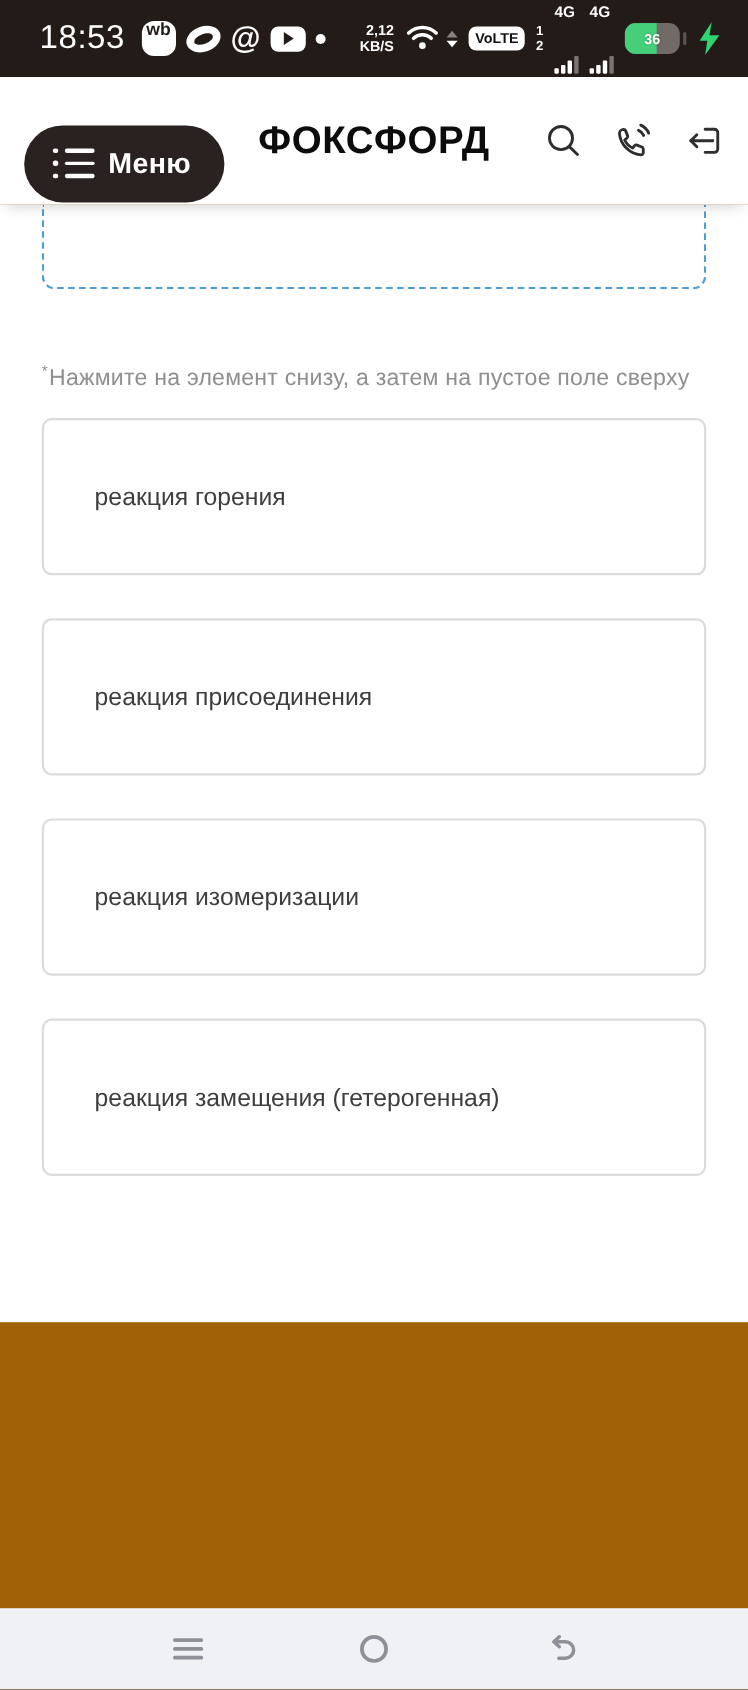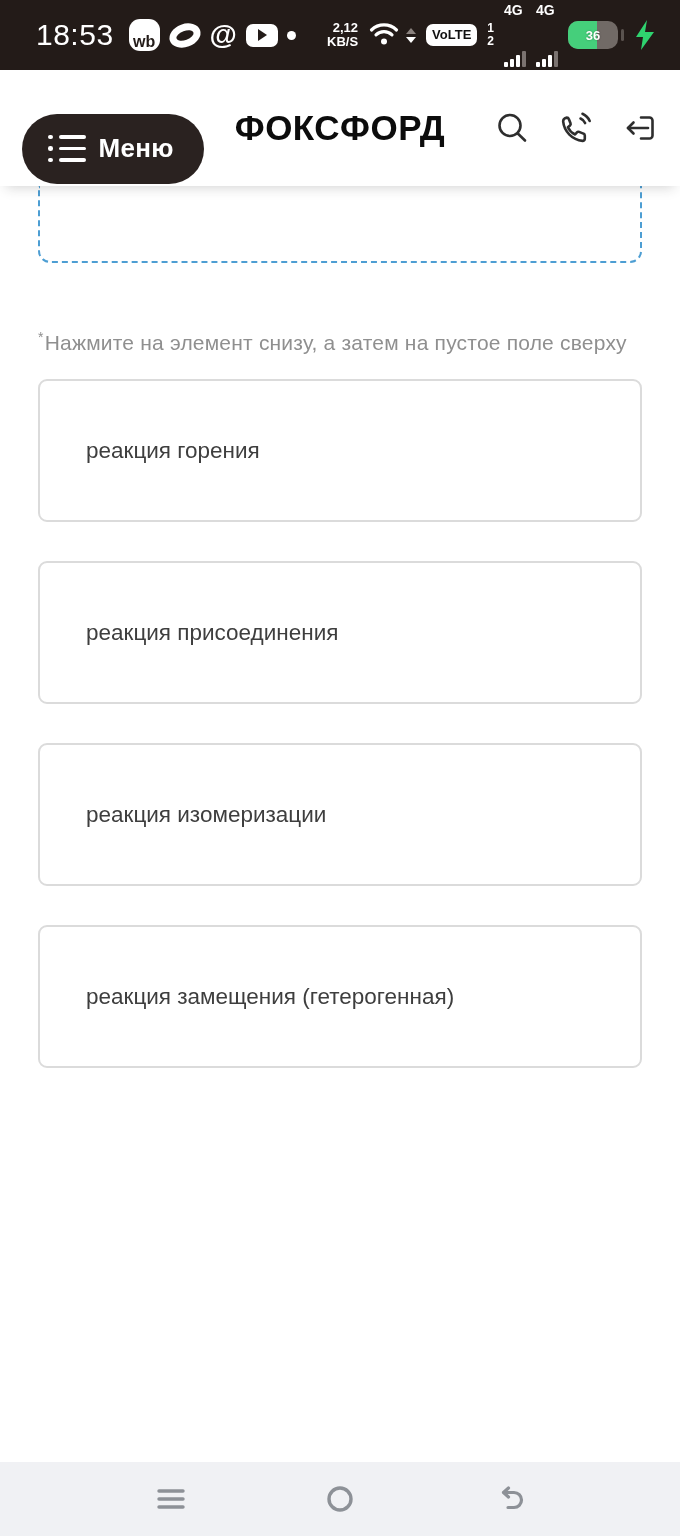--- a/index.html
+++ b/index.html
@@ -20,21 +20,21 @@
     color: #fff;
     display: flex;
     align-items: center;
     justify-content: space-between;
     padding: 0 24px 0 36px;
   }
   .sb-left { display: flex; align-items: center; gap: 9px; }
   .sb-time { font-size: 30px; font-weight: 500; letter-spacing: 0.5px; margin-right: 6px; }
   .wb-badge {
     width: 31px; height: 32px; background: #fff; border-radius: 11px;
-    display: flex; align-items: flex-end; justify-content: center;
+    display: flex; align-items: flex-start; justify-content: center;
     color: #231b18; font-size: 16px; font-weight: 700;
   }
   .ozon-ring {
     width: 32px; height: 23px; border: 7px solid #fff; border-radius: 50%;
     transform: rotate(-20deg); display: inline-block;
   }
   .at-sym { font-size: 28px; font-weight: 700; color: #fff; }
   .yt-badge {
     width: 32px; height: 23px; background: #fff; border-radius: 7px;
     display: flex; align-items: center; justify-content: center;
@@ -109,21 +109,21 @@
     position: absolute; left: 50%; top: 50%;
     transform: translate(-50%, -50%);
     font-size: 35px; font-weight: 900; color: #0c0c0c; letter-spacing: 0.5px;
     white-space: nowrap;
   }
   .header-actions { margin-left: auto; display: flex; align-items: center; gap: 26px; }
   .hdr-icon-btn { background: none; border: none; cursor: pointer; padding: 0; display: block; }
   .hdr-icon-btn svg { display: block; }
 
   
-  .content { position: relative; z-index: 1; background: #fff; height: 1276px; }
+  .content { position: relative; z-index: 1; background: #fff; height: 1016px; }
   .dropzone {
     margin: 0 38px; height: 77px;
     border: 2px dashed #4d9ed3; border-top: none;
     border-radius: 0 0 12px 12px;
     cursor: pointer;
   }
   .instruction {
     margin: 66px 38px 0;
     color: #8f8f8f; font-size: 21px; font-weight: 400;
     letter-spacing: 0.2px;

